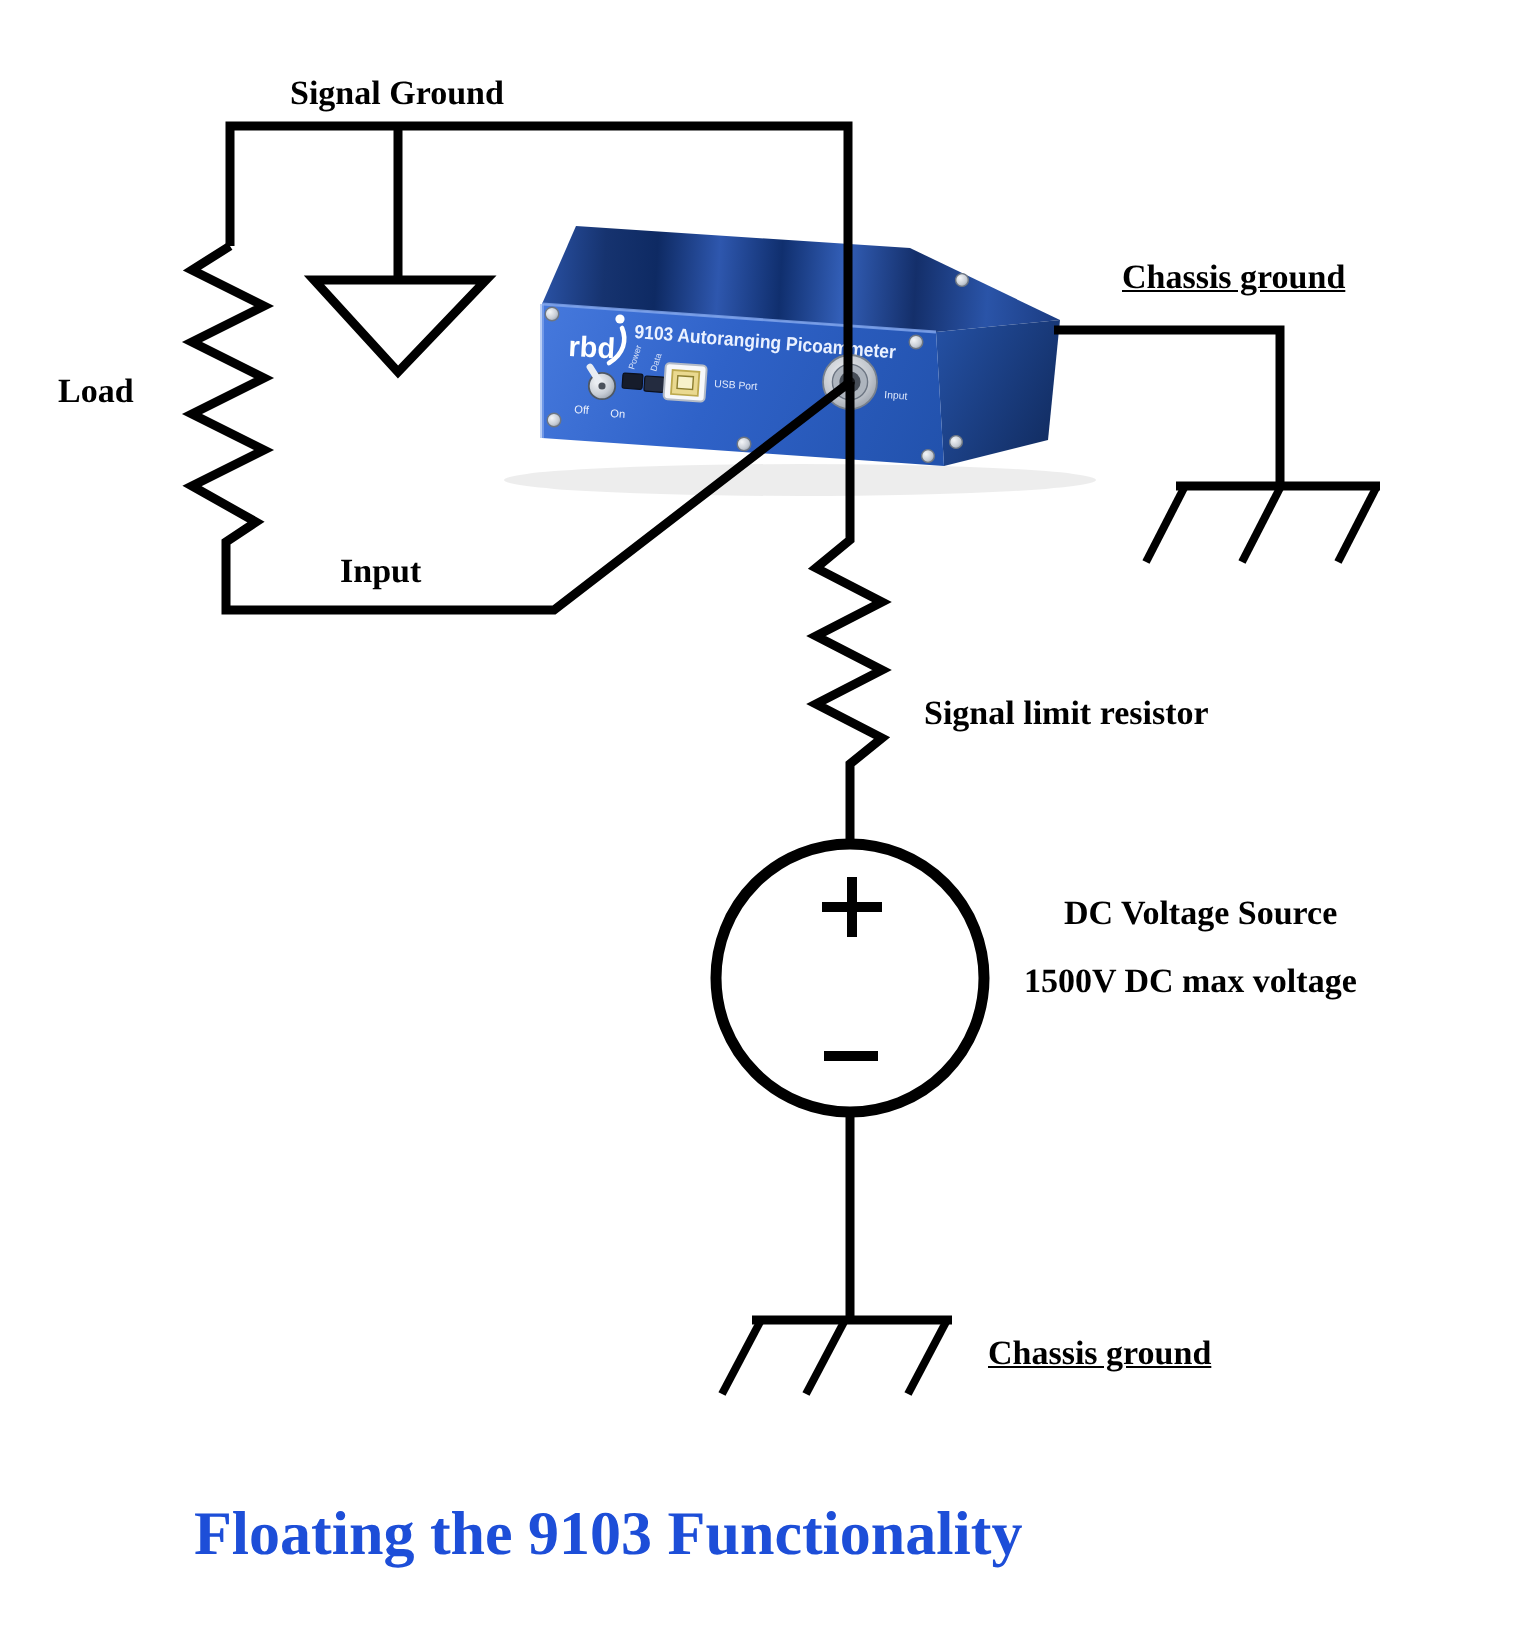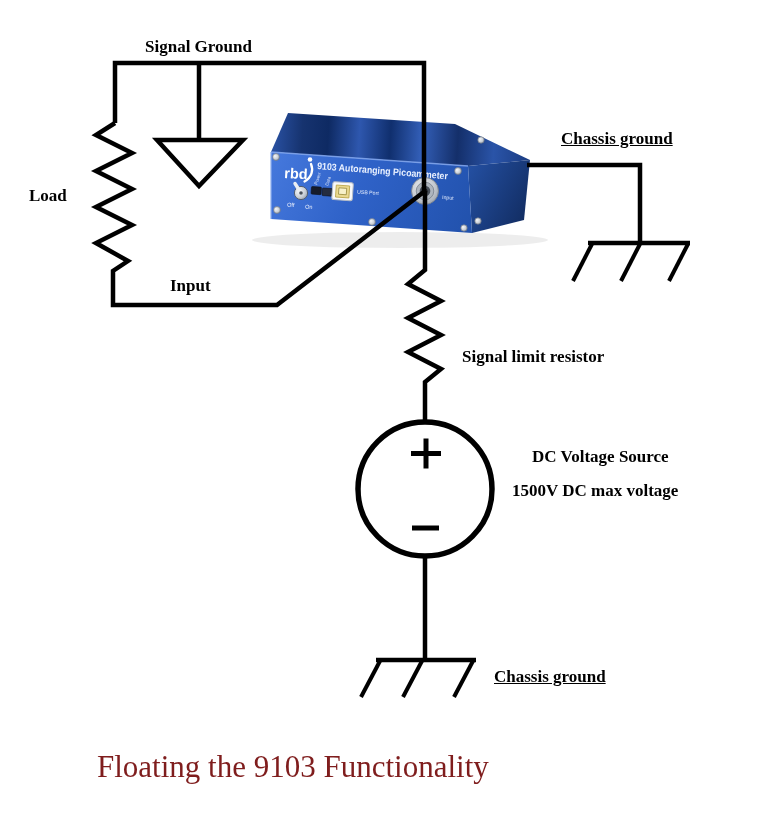--- a/index.html
+++ b/index.html
@@ -15,22 +15,22 @@
     position:absolute;
     font-weight:bold;
     color:#000;
     font-size:17px;
     white-space:nowrap;
     line-height:1.1;
   }
   .lbl.small{font-size:17px;text-decoration:underline;}
   .diagram-title{
     position:absolute;
-    font-weight:normal;
-    color:#7f1d1d;
+    font-weight:bold;
+    color:#1d4ed8;
     font-size:31px;
     white-space:nowrap;
     line-height:1.1;
   }
 </style>
 </head>
 <body>
 
 <div class="stage">
 

